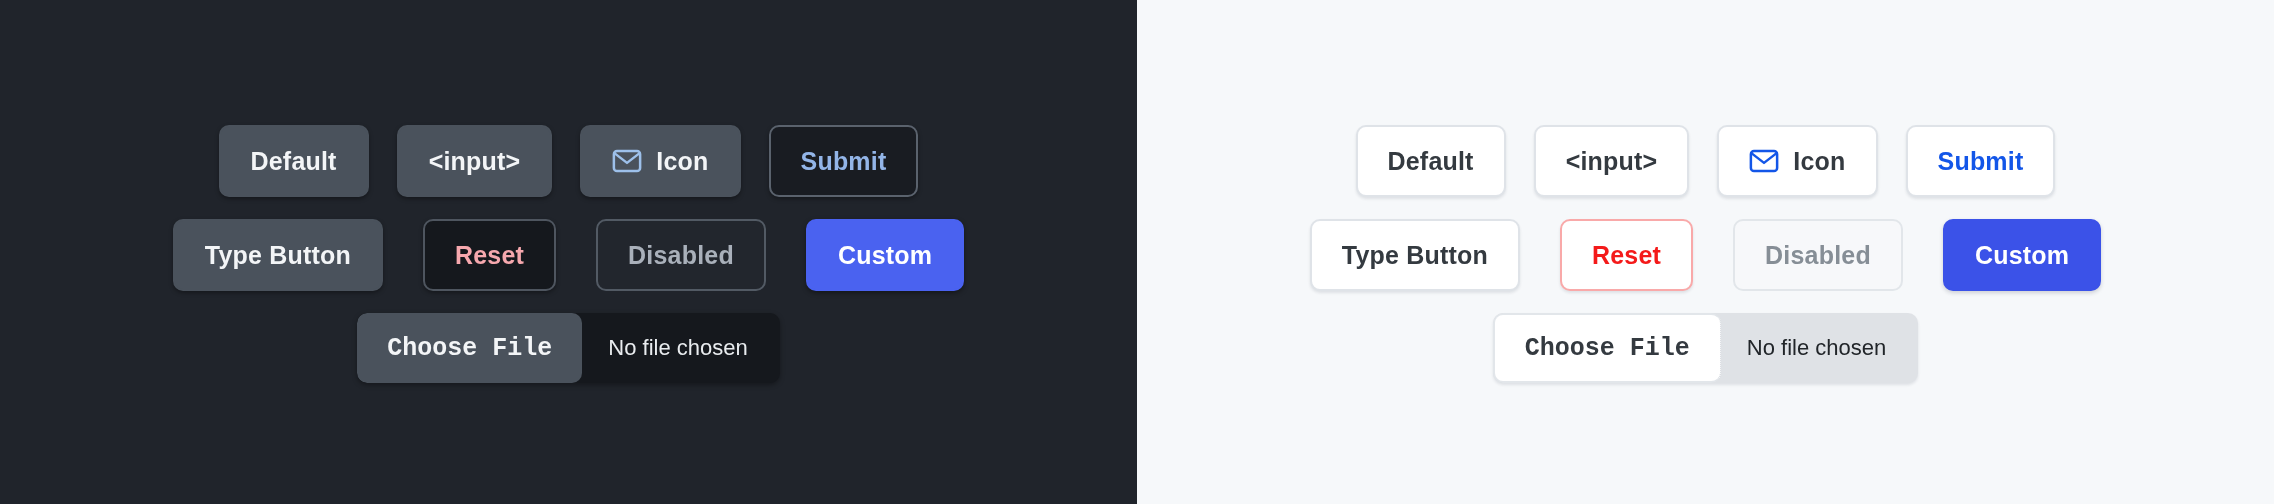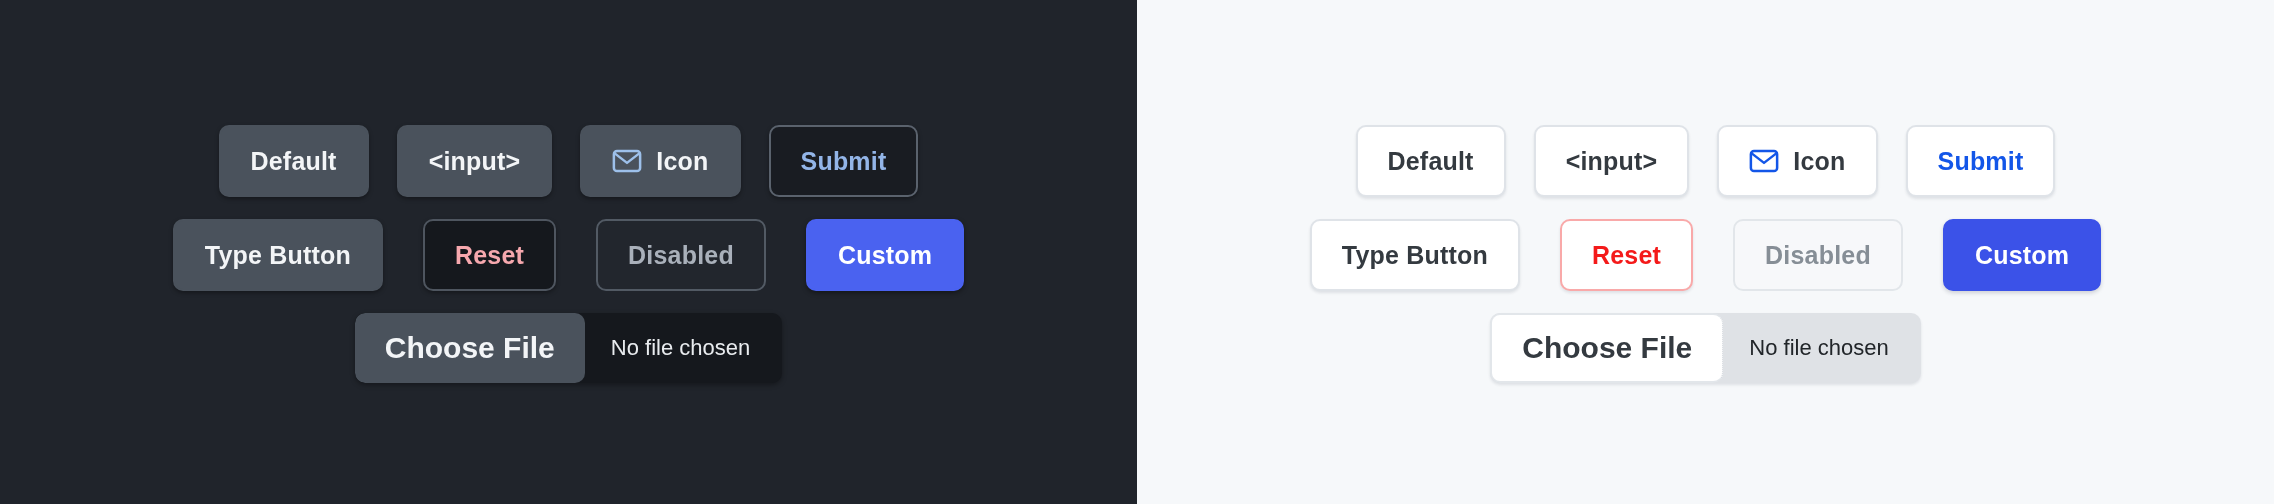--- a/index.html
+++ b/index.html
@@ -169,25 +169,25 @@
     display: inline-flex;
     align-items: stretch;
     height: 70px;
     overflow: hidden;
   }
   .file-btn {
     display: inline-flex;
     align-items: center;
     justify-content: center;
     padding: 0 30px;
-    font-size: 30px;
+    font-size: 25px;
     font-weight: bold;
     border-radius: 10px;
     cursor: pointer;
-    font-family: Liberation Sans, sans-serif;
+    font-family: Liberation Mono, monospace;
   }
   .file-label {
     display: inline-flex;
     align-items: center;
     padding: 0 32px 0 26px;
     font-size: 22px;
     font-weight: normal;
     font-family: "Liberation Sans", sans-serif;
   }
 

